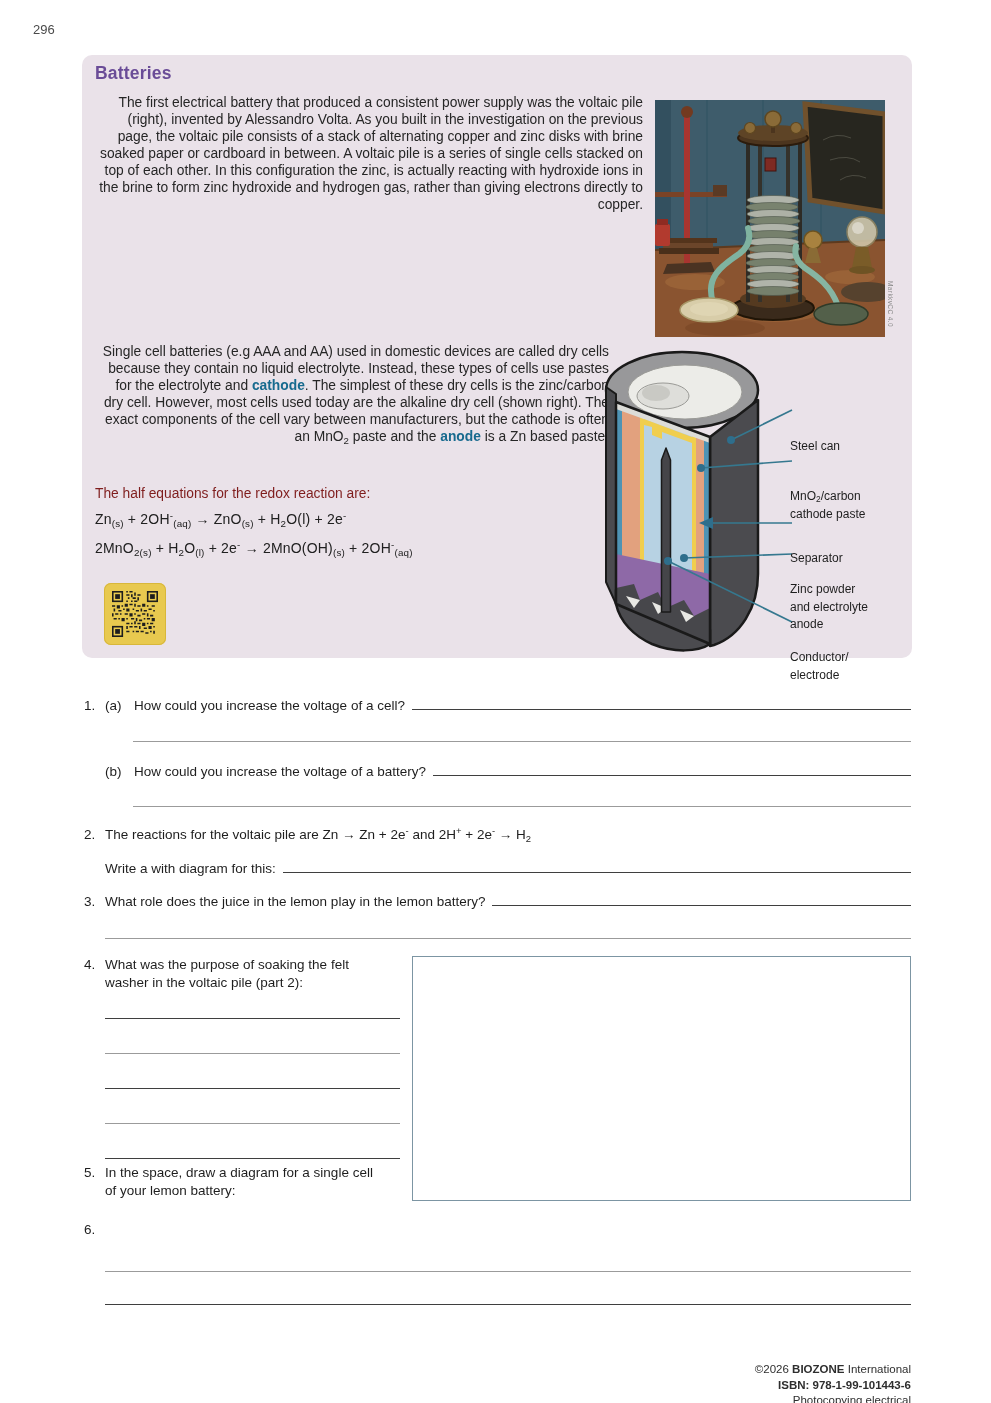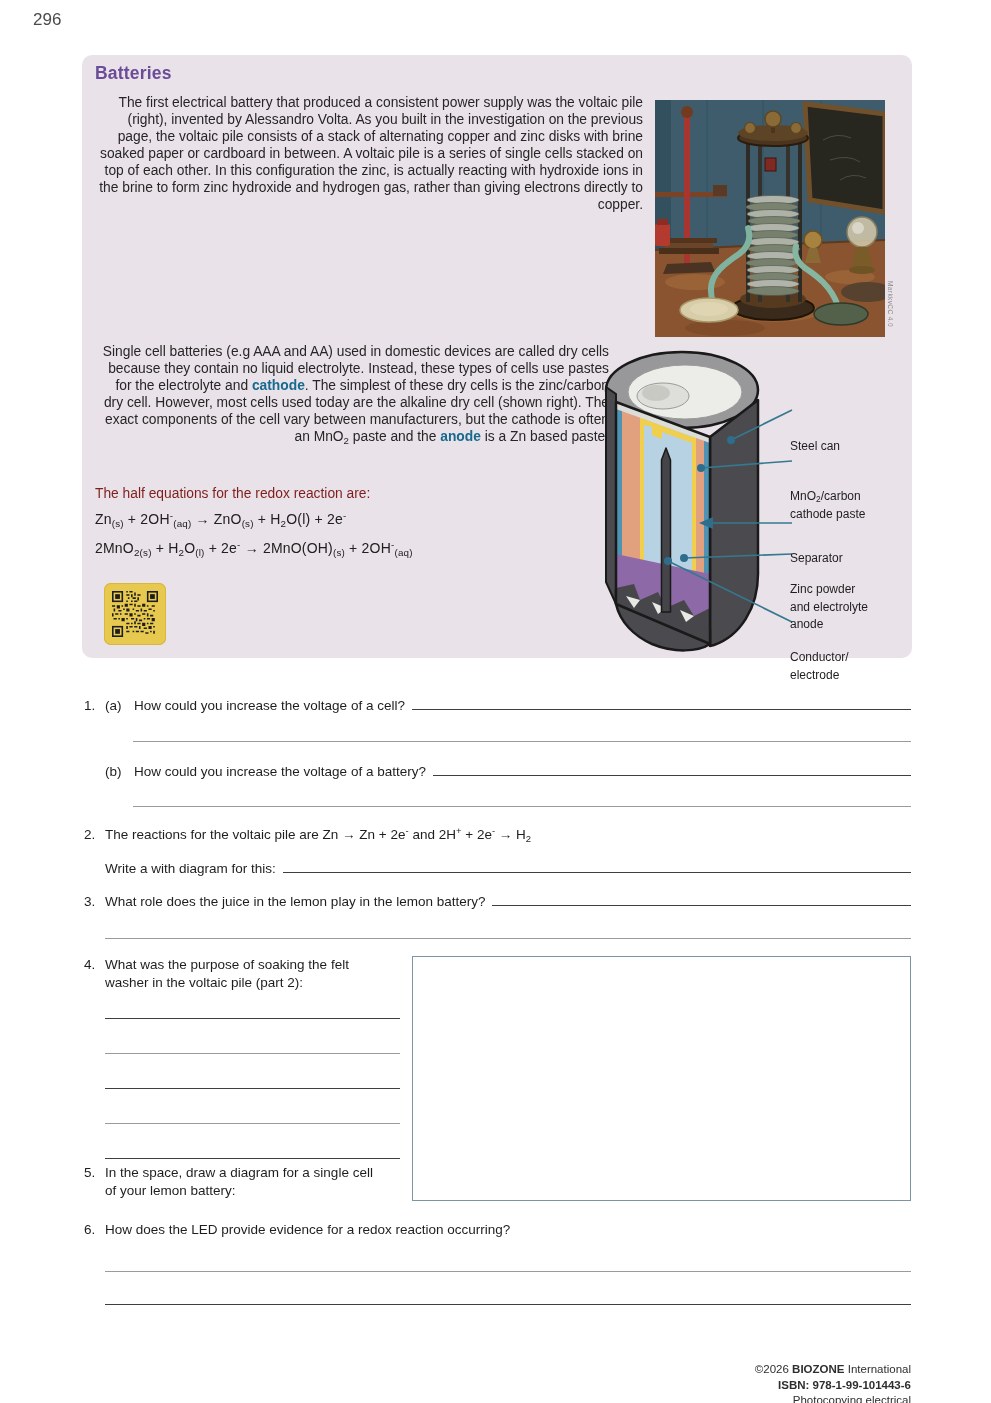--- a/index.html
+++ b/index.html
@@ -1,20 +1,20 @@
 <!DOCTYPE html>
 <html><head>
 <meta charset="utf-8">
 <style>
   html,body{margin:0;padding:0;background:#ffffff;}
   body{width:991px;height:1403px;position:relative;font-family:"Liberation Sans",sans-serif;color:#1f1f1f;}
   .abs{position:absolute;}
 
   
-  .page-num{left:33px;top:10px;font-size:17px;color:#4a4a4a;}
+  .page-num{left:33px;top:22px;font-size:13px;color:#4a4a4a;}
 
   
   .panel{left:82px;top:55px;width:830px;height:603px;background:#EAE2E9;border-radius:10px;}
   .panel-title{left:13px;top:8px;font-size:17.5px;font-weight:bold;color:#6A4C97;letter-spacing:.2px;text-align:right;}
   .para{font-size:13.8px;line-height:17px;color:#262626;text-align:right;}
   .p1{left:13px;top:39px;width:548px;}
   .p2{left:13px;top:203px;width:548px;}
   .p3{left:13px;top:288px;width:514px;}
   b.hl{color:#176A8E;}
   sub{font-size:.7em;vertical-align:-0.28em;line-height:0;}
@@ -250,21 +250,20 @@
 
 <div class="abs draw-box"></div>
 
 <div class="row" style="left:84px;top:1164px;width:320px">
   <span class="qnum">5.</span>
   <span class="qwrap">In the space, draw a diagram for a single cell of your lemon battery:</span>
 </div>
 
 <div class="row" style="left:84px;top:1221px;width:827px">
   <span class="qnum">6.</span>
-  <span>How does the LED provide evidence for a redox reaction occurring?</span>
 </div>
 <div class="hr thick" style="left:105px;top:1271px;width:806px"></div>
 <div class="hr dark" style="left:105px;top:1304px;width:806px"></div>
 
 <div class="abs footer">
   <div>©2026 <b>BIOZONE</b> International</div>
   <div><b>ISBN: 978-1-99-101443-6</b></div>
   <div>Photocopying electrical</div>
 </div>
 

